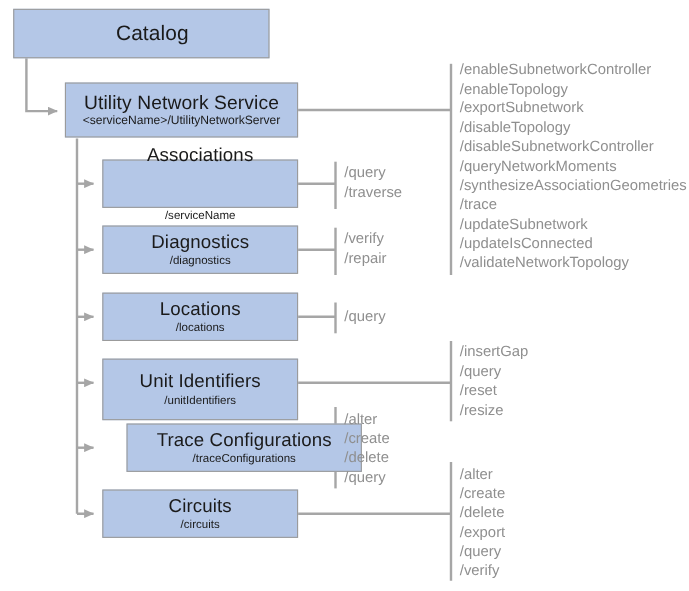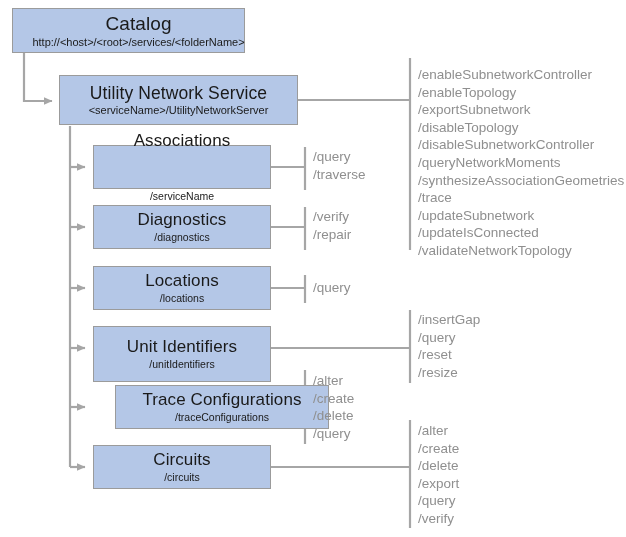--- a/index.html
+++ b/index.html
@@ -111,24 +111,23 @@
       <path d="M271,407 L305,407"></path>
       <path d="M305,370 L305,444"></path>
 
       <path d="M271,467 L410,467"></path>
       <path d="M410,420 L410,528"></path>
     </g>
   </svg>
 
   <div class="node" id="node-catalog" style="left:12px; top:8px; width:233px; height:45px;padding-left:20px;">
     <div class="node-title">Catalog</div>
-    <div class="node-sub">http://&lt;host&gt;/&lt;root&gt;/services/&lt;folderName&gt;</div>
-  </div>
-
-  <div class="node" id="node-uns" style="left:59px; top:75px; width:239px; height:50px;">
+  </div>
+
+  <div class="node" id="node-uns" style="left:59px; top:75px; width:212px; height:50px;">
     <div class="node-title">Utility Network Service</div>
     <div class="node-sub">&lt;serviceName&gt;/UtilityNetworkServer</div>
   </div>
 
   <div class="node" id="node-associations" style="left:93px; top:145px; width:178px; height:44px;gap:38px;">
     <div class="node-title">Associations</div>
     <div class="node-sub">/serviceName</div>
   </div>
 
   <div class="node" id="node-diagnostics" style="left:93px; top:205px; width:178px; height:44px;">
@@ -149,21 +148,21 @@
   <div class="node" id="node-trace-configurations" style="left:93px; top:385px; width:214px; height:44px;margin-left:22px;">
     <div class="node-title">Trace Configurations</div>
     <div class="node-sub">/traceConfigurations</div>
   </div>
 
   <div class="node" id="node-circuits" style="left:93px; top:445px; width:178px; height:44px;">
     <div class="node-title">Circuits</div>
     <div class="node-sub">/circuits</div>
   </div>
 
-  <div class="op-list" id="ops-uns" style="left:418px; top:66px;">
+  <div class="op-list" id="ops-uns" style="left:418px; top:54px;">
       <span class="op-item">/enableSubnetworkController</span>
       <span class="op-item">/enableTopology</span>
       <span class="op-item">/exportSubnetwork</span>
       <span class="op-item">/disableTopology</span>
       <span class="op-item">/disableSubnetworkController</span>
       <span class="op-item">/queryNetworkMoments</span>
       <span class="op-item">/synthesizeAssociationGeometries</span>
       <span class="op-item">/trace</span>
       <span class="op-item">/updateSubnetwork</span>
       <span class="op-item">/updateIsConnected</span>

